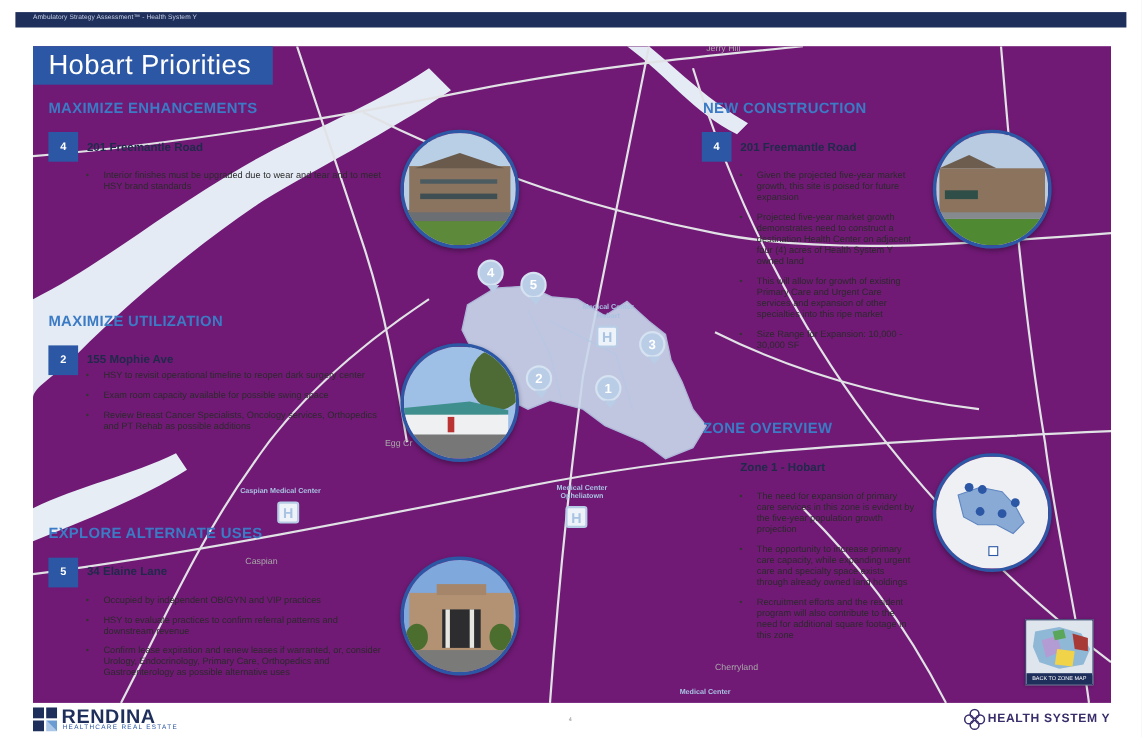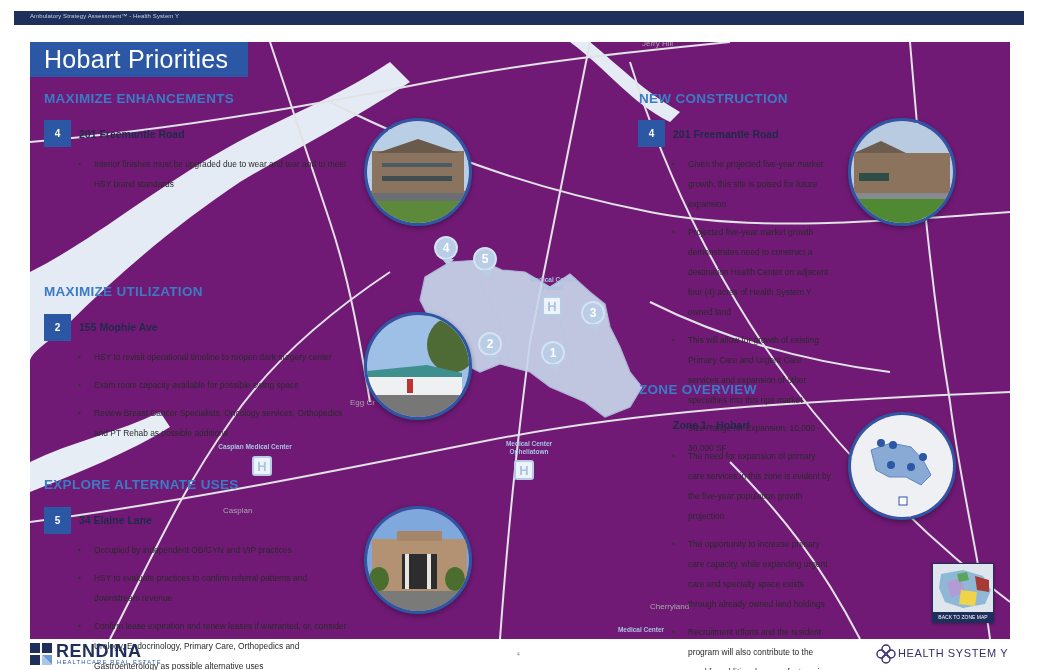--- a/index.html
+++ b/index.html
@@ -11,21 +11,21 @@
 
   .map { position: absolute; left: 30px; top: 42px; width: 980px; height: 597px; background: #701a75; overflow: hidden; }
   .map svg.bg { position: absolute; left: 0; top: 0; }
 
   .title-box { position: absolute; left: 30px; top: 42px; width: 218px; height: 35px; background: #2c57a5; }
   .title-box span { position: absolute; left: 14px; top: 3px; font-size: 25px; color: #ffffff; letter-spacing: 0.3px; text-align: right; }
 
   .section-h { position: absolute; font-size: 13.5px; font-weight: bold; color: #3b7bc5; letter-spacing: 0.3px; }
   .badge { position: absolute; width: 27px; height: 27px; background: #2c57a5; color: #fff; font-size: 10px; font-weight: bold; display: flex; align-items: center; justify-content: center; }
   .addr { position: absolute; font-size: 10.5px; font-weight: bold; color: #1f2a4a; }
-  .bullets { position: absolute; list-style: none; font-size: 8.4px; line-height: 20px; color: #2a2a2a; }
+  .bullets { position: absolute; list-style: none; font-size: 8.4px; line-height: 10px; color: #2a2a2a; }
   .bullets li { position: relative; padding-left: 16px; margin-bottom: 8px; }
   .bullets li::before { content: "\2022"; position: absolute; left: 0; top: 0; color: #333; }
 
   .photo { position: absolute; border-radius: 50%; border: 3px solid #2c57a5; overflow: hidden; box-shadow: 0 2px 5px rgba(0,0,0,0.35); }
   .photo svg { display: block; }
 
   .pin { position: absolute; width: 24px; height: 24px; border-radius: 50%; background: #b9cde6; border: 2px solid #d5e2f1; color: #fff; font-size: 12px; font-weight: bold; display: flex; align-items: center; justify-content: center; }
   .pin::after { content: ""; position: absolute; bottom: -8px; left: 6px; border-left: 6px solid transparent; border-right: 6px solid transparent; border-top: 7px solid #b9cde6; }
   .hosp { position: absolute; width: 20px; height: 20px; border: 2px solid #b7cde6; border-radius: 3px; background: #eef3fa; color: #a9c3e2; font-weight: bold; font-size: 13px; display: flex; align-items: center; justify-content: center; }
   .maplabel { position: absolute; font-size: 6.5px; color: #a9c3e2; text-align: center; line-height: 8px; font-weight: bold; }
@@ -33,21 +33,21 @@
 
   .zone-thumb { position: absolute; left: 932px; top: 563px; width: 62px; height: 60px; border: 1px solid #1f2f5c; background: #e9edf3; overflow: hidden; box-shadow: 0 1px 3px rgba(0,0,0,0.3); }
   .zone-thumb .lbl { position: absolute; left: 0; bottom: 0; width: 100%; height: 10px; background: #1f2f5c; color: #fff; font-size: 5px; text-align: center; line-height: 10px; }
 
   .footer-rendina { position: absolute; left: 30px; top: 643px; }
   .rendina-mark { position: absolute; left: 0; top: 0; width: 22px; height: 22px; }
   .rendina-name { position: absolute; left: 26px; top: -2px; font-size: 18px; color: #1f2f5c; letter-spacing: 0.5px; font-weight: bold; }
   .rendina-sub { position: absolute; left: 27px; top: 16px; font-size: 5.8px; color: #2c57a5; letter-spacing: 1.2px; white-space: nowrap; }
   .page-num { position: absolute; left: 517px; top: 651px; font-size: 5px; color: #888; }
   .hsy { position: absolute; left: 876px; top: 644px; }
-  .hsy-name { position: absolute; left: 22px; top: 3px; font-size: 11px; font-weight: normal; color: #3a2d6b; letter-spacing: 0.6px; white-space: nowrap; text-align: right; }
+  .hsy-name { position: absolute; left: 22px; top: 3px; font-size: 11px; font-weight: bold; color: #3a2d6b; letter-spacing: 0.6px; white-space: nowrap; text-align: right; }
 </style>
 </head>
 <body>
 
 <div class="topbar">
   <span>Ambulatory Strategy Assessment™ - Health System Y</span>
 </div>
 
 <div class="map">
   <svg class="bg" width="980" height="597" viewBox="0 0 980 597">
@@ -115,21 +115,21 @@
 <div class="section-h" style="left:44px; top:91px;">MAXIMIZE ENHANCEMENTS</div>
 <div class="badge" style="left:44px; top:120px;">4</div>
 <div class="addr" style="left:79px; top:128px;">201 Freemantle Road</div>
 <ul class="bullets" style="left:78px; top:154px; width:270px;">
   <li>Interior finishes must be upgraded due to wear and tear and to meet HSY brand standards</li>
 </ul>
 
 <div class="section-h" style="left:44px; top:284px;">MAXIMIZE UTILIZATION</div>
 <div class="badge" style="left:44px; top:314px;">2</div>
 <div class="addr" style="left:79px; top:321px;">155 Mophie Ave</div>
-<ul class="bullets" style="left:78px; top:347px; width:280px;">
+<ul class="bullets" style="left:78px; top:336px; width:280px;">
   <li>HSY to revisit operational timeline to reopen dark surgery center</li>
   <li>Exam room capacity available for possible swing space</li>
   <li>Review Breast Cancer Specialists, Oncology services, Orthopedics and PT Rehab as possible additions</li>
 </ul>
 
 <div class="section-h" style="left:44px; top:477px;">EXPLORE ALTERNATE USES</div>
 <div class="badge" style="left:44px; top:507px;">5</div>
 <div class="addr" style="left:79px; top:514px;">34 Elaine Lane</div>
 <ul class="bullets" style="left:78px; top:540px; width:275px;">
   <li>Occupied by independent OB/GYN and VIP practices</li>

